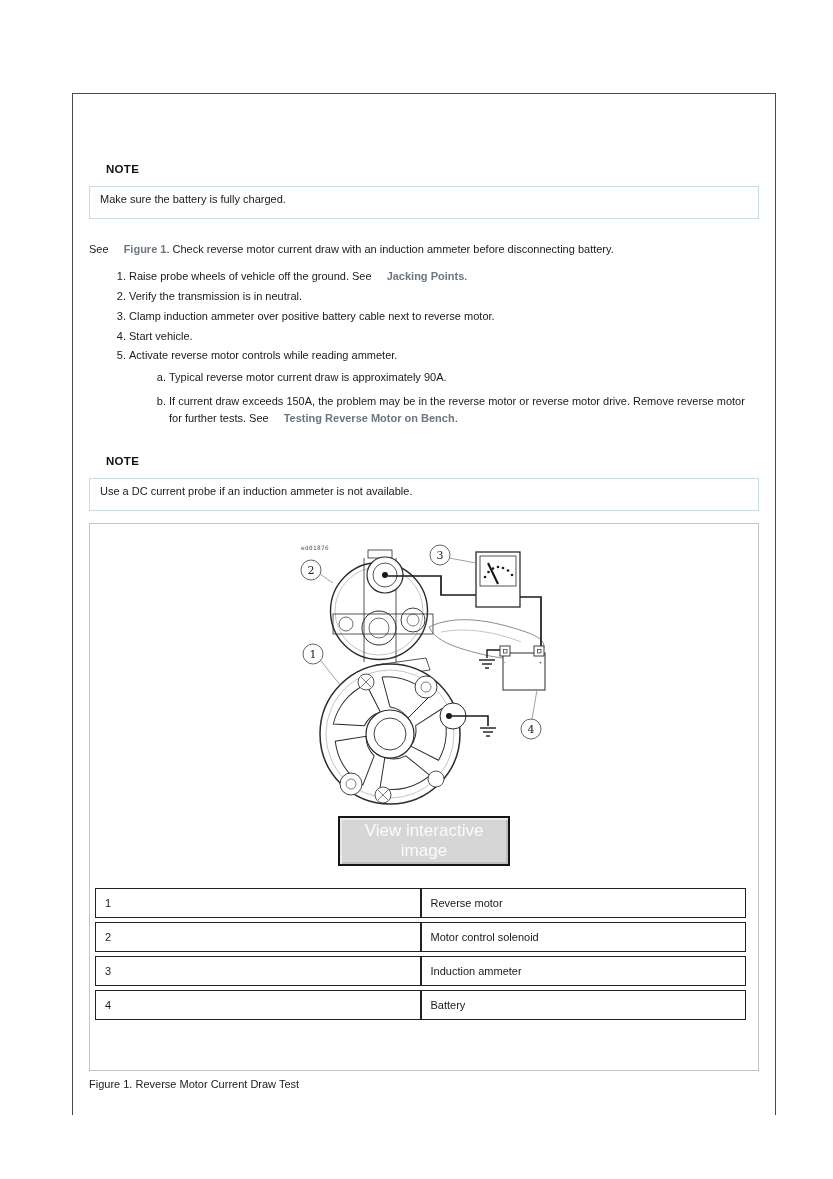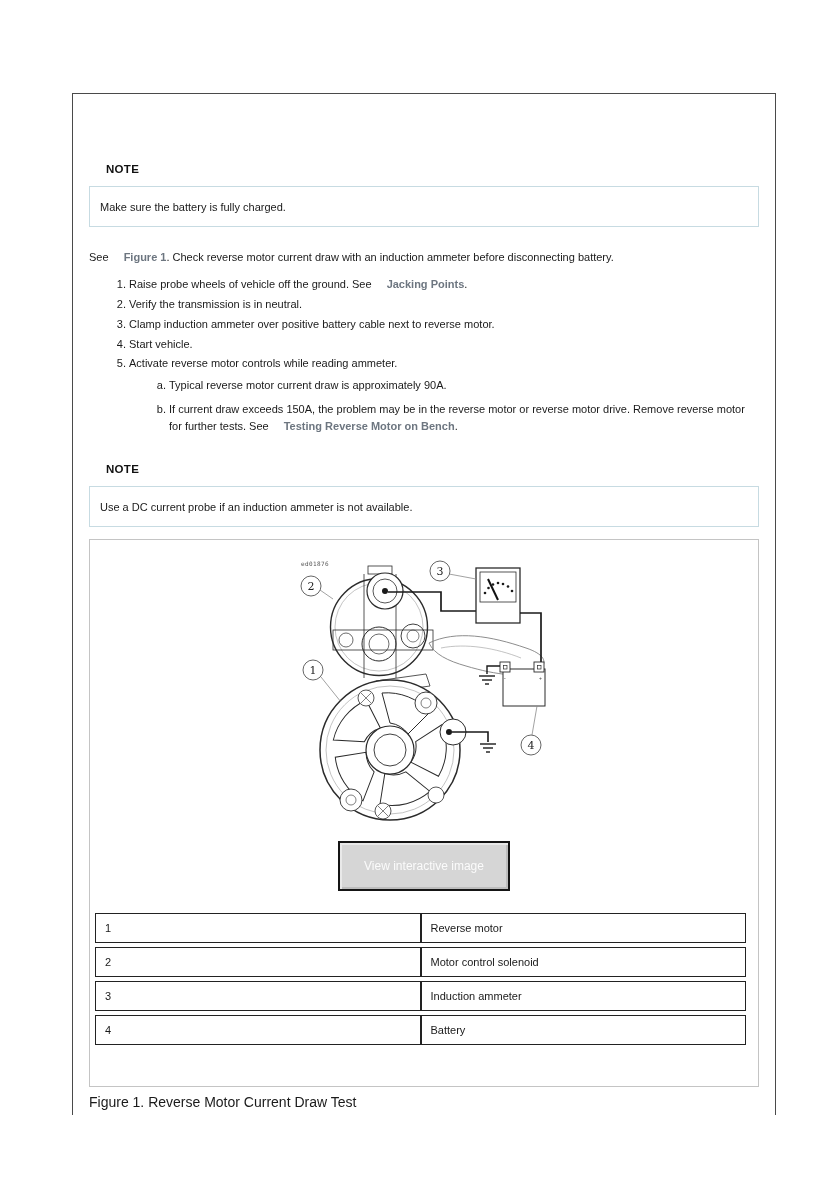--- a/index.html
+++ b/index.html
@@ -27,21 +27,21 @@
     letter-spacing: 0.3px;
     margin-left: 17px;
     color: #111;
   }
   .nh1 { margin-top: 69px; }
   .nh2 { margin-top: 27px; }
   .note-box {
     margin-top: 11px;
     border: 1px solid #c7dbe2;
     background: #ffffff;
-    padding: 14px 10px 13px 10px;
+    padding: 6px 10px 13px 10px;
     font-size: 11px;
   }
   .intro {
     margin-top: 23px;
     font-size: 11px;
     line-height: 1.4;
   }
   .link {
     color: #6d7680;
     font-weight: bold;
@@ -65,49 +65,49 @@
   .figure-box {
     margin-top: 12px;
     border: 1px solid #c4c4c4;
     height: 548px;
     padding-top: 8px;
     overflow: hidden;
   }
   .drawing { display: block; margin: 0 auto; }
   .interactive-btn {
     display: block;
-    margin: 11px auto 0 auto;
+    margin: 2px auto 0 auto;
     width: 172px; height: 50px;
     border: 2px solid #151515;
     background: #d6d6d6;
     box-shadow: inset 2px 2px 0 #e9e9e9, inset -2px -2px 0 #bdbdbd;
     color: #fbfbfb;
     font-family: "Liberation Sans", sans-serif;
-    font-size: 12px;
+    font-size: 17px;
     cursor: pointer;
   }
   table.legend {
     margin: 18px 12px 0 5px;
     width: calc(100% - 17px);
     border-collapse: separate;
     border-spacing: 0 4px;
     font-size: 11px;
   }
   table.legend td {
     border: 1px solid #222;
     height: 30px;
     padding-left: 9px;
     background: #fff;
     vertical-align: middle;
   }
   td.col-num { width: 50%; }
   td.col-label { width: 50%; }
   .caption {
     margin-top: 7px;
-    font-size: 14px;
+    font-size: 11px;
   }
   svg text.fig-code {
     font-family: "DejaVu Sans Mono", monospace;
     font-size: 6px; fill: #555; letter-spacing: 0.4px;
   }
   svg text.callout-num {
     font-family: "DejaVu Serif", serif;
     font-size: 11px; fill: #222;
     text-anchor: middle;
   }

